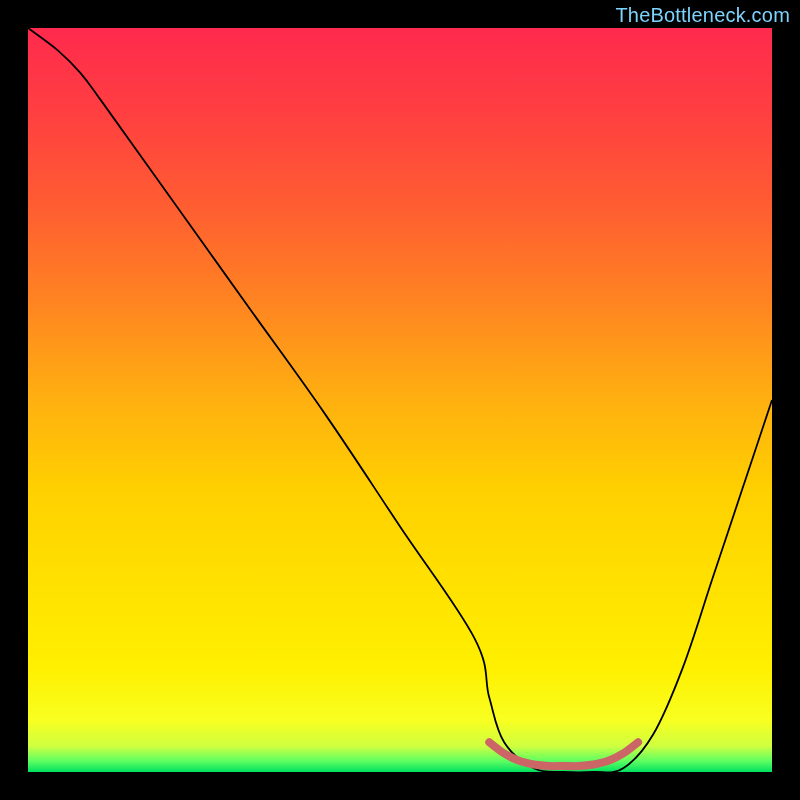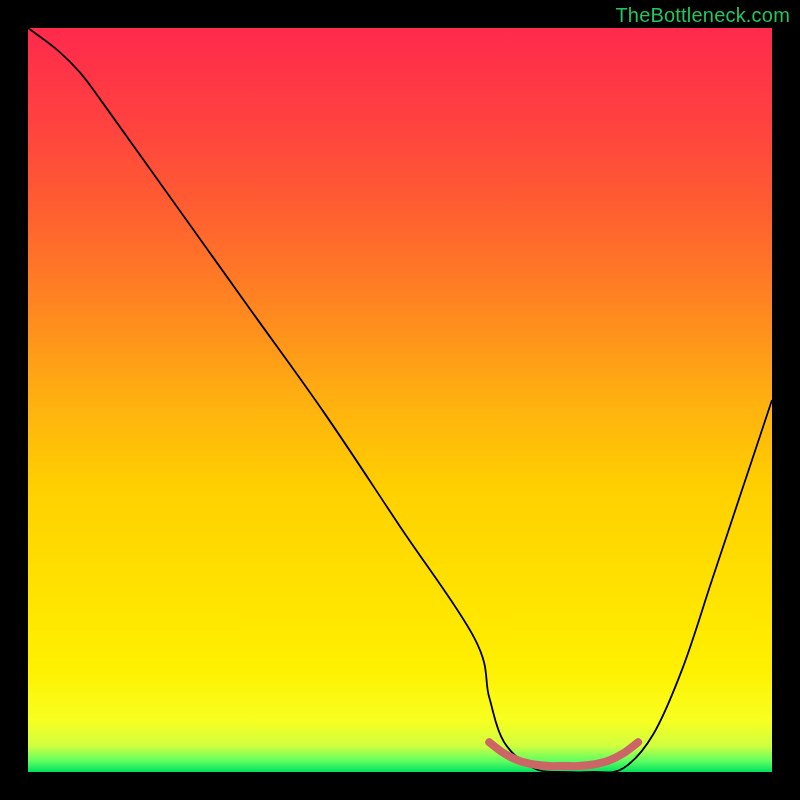--- a/index.html
+++ b/index.html
@@ -1,17 +1,17 @@
 <!DOCTYPE html>
 <html><head>
 <meta charset="utf-8">
 <style>
   * { margin: 0; padding: 0; box-sizing: border-box; }
   body { width: 800px; height: 800px; background: #000; position: relative; font-family: Arial, sans-serif; }
-  .watermark { position: absolute; top: 4px; right: 10px; color: #22c55e; font-size: 20px; font-weight: 400; letter-spacing: 0.2px; z-index: 10; }
+  .watermark { position: absolute; top: 4px; right: 10px; color: #7dd3fc; font-size: 20px; font-weight: 400; letter-spacing: 0.2px; z-index: 10; }
   .plot-area { position: absolute; top: 28px; left: 28px; width: 744px; height: 744px; }
   .plot-area svg { width: 100%; height: 100%; display: block; }
 </style>
 </head>
 <body>
 
 <div class="watermark">TheBottleneck.com</div>
 
 <div class="plot-area">
   <svg viewBox="0 0 744 744" preserveAspectRatio="none">

